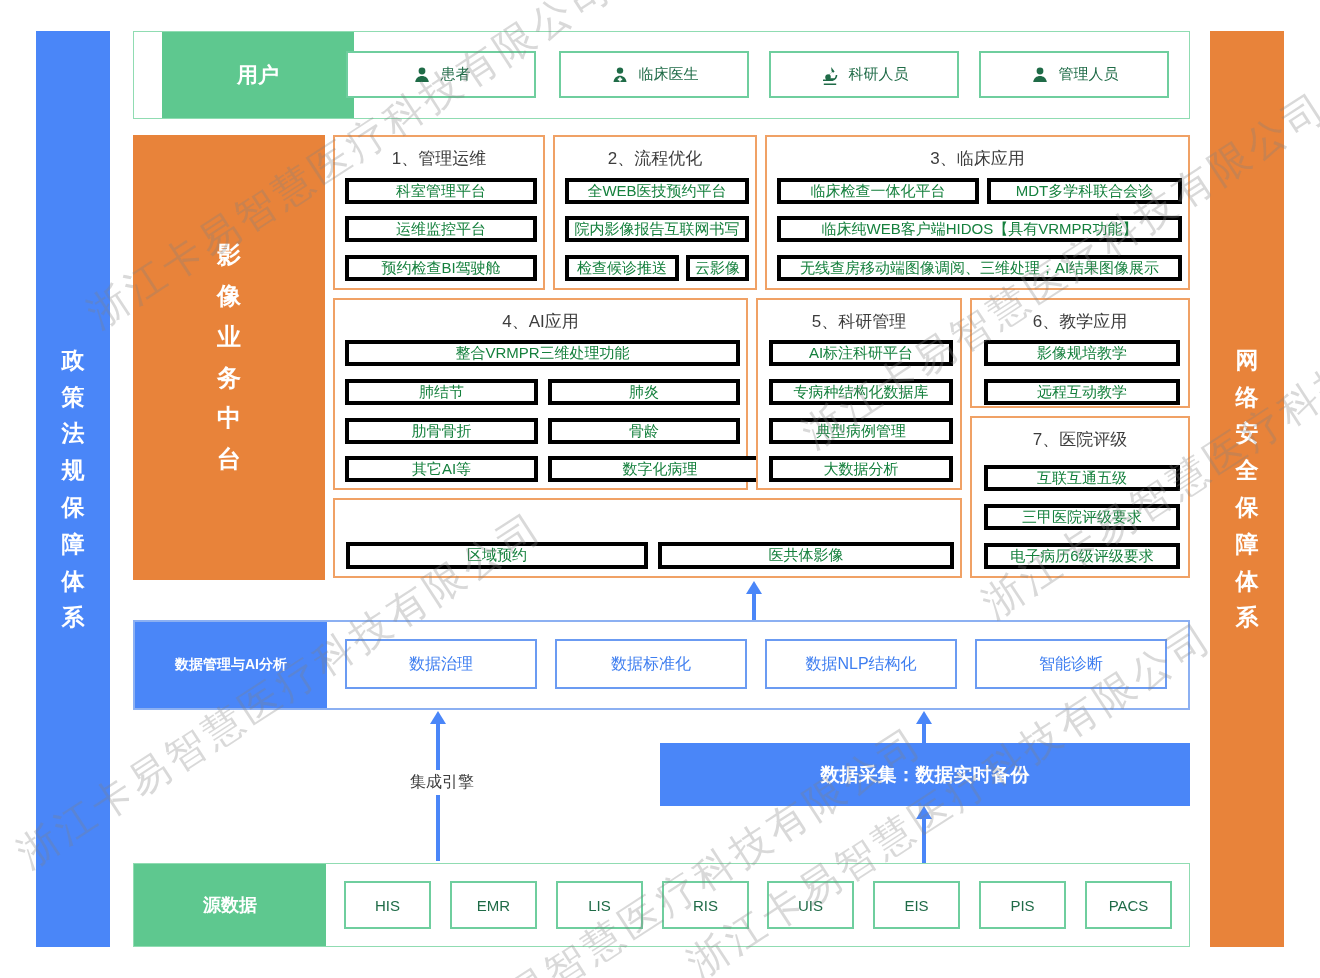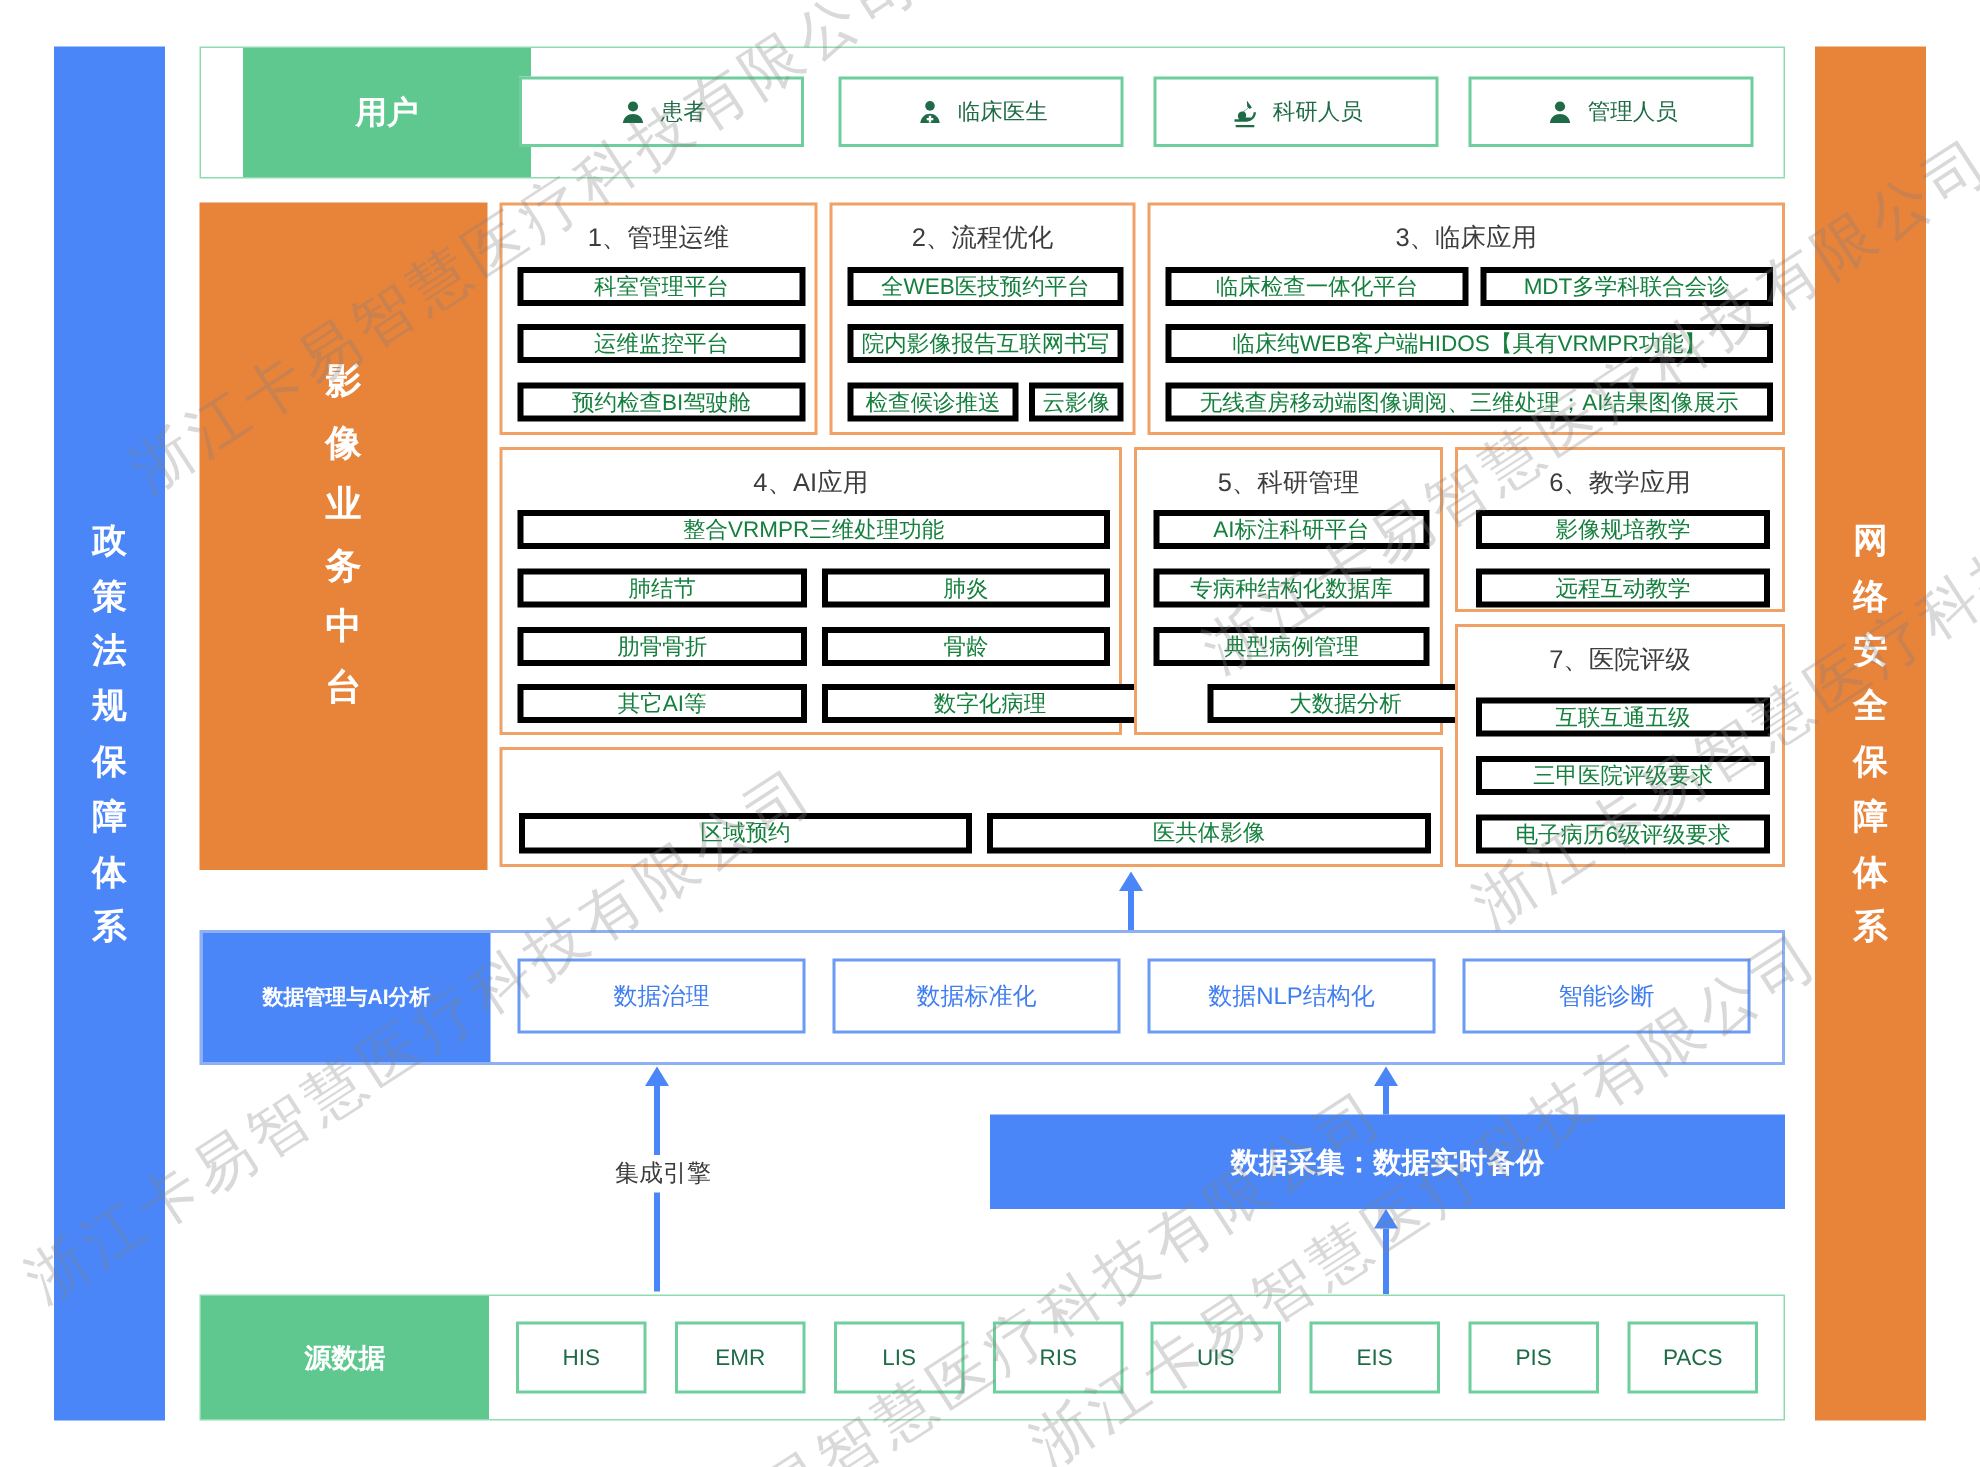--- a/index.html
+++ b/index.html
@@ -132,21 +132,21 @@
     <div class="oitem" style="left:213px;top:118px;width:192px;height:26px;">骨龄</div>
     <div class="oitem" style="left:10px;top:156px;width:193px;height:26px;">其它AI等</div>
     <div class="oitem" style="left:213px;top:156px;width:224px;height:26px;">数字化病理</div>
   </div>
 
   <div class="section" style="left:756px;top:298px;width:206px;height:192px;">
     <div class="stitle">5、科研管理</div>
     <div class="oitem" style="left:11px;top:40px;width:184px;height:26px;">AI标注科研平台</div>
     <div class="oitem" style="left:11px;top:79px;width:184px;height:26px;">专病种结构化数据库</div>
     <div class="oitem" style="left:11px;top:118px;width:184px;height:26px;">典型病例管理</div>
-    <div class="oitem" style="left:11px;top:156px;width:184px;height:26px;margin-left:36px;">大数据分析</div>
+    <div class="oitem" style="left:11px;top:156px;width:184px;height:26px;">大数据分析</div>
   </div>
 
   <div class="section" style="left:970px;top:298px;width:220px;height:110px;">
     <div class="stitle">6、教学应用</div>
     <div class="oitem" style="left:12px;top:40px;width:196px;height:26px;">影像规培教学</div>
     <div class="oitem" style="left:12px;top:79px;width:196px;height:26px;">远程互动教学</div>
   </div>
 
   <div class="section" style="left:970px;top:416px;width:220px;height:162px;">
     <div class="stitle">7、医院评级</div>

